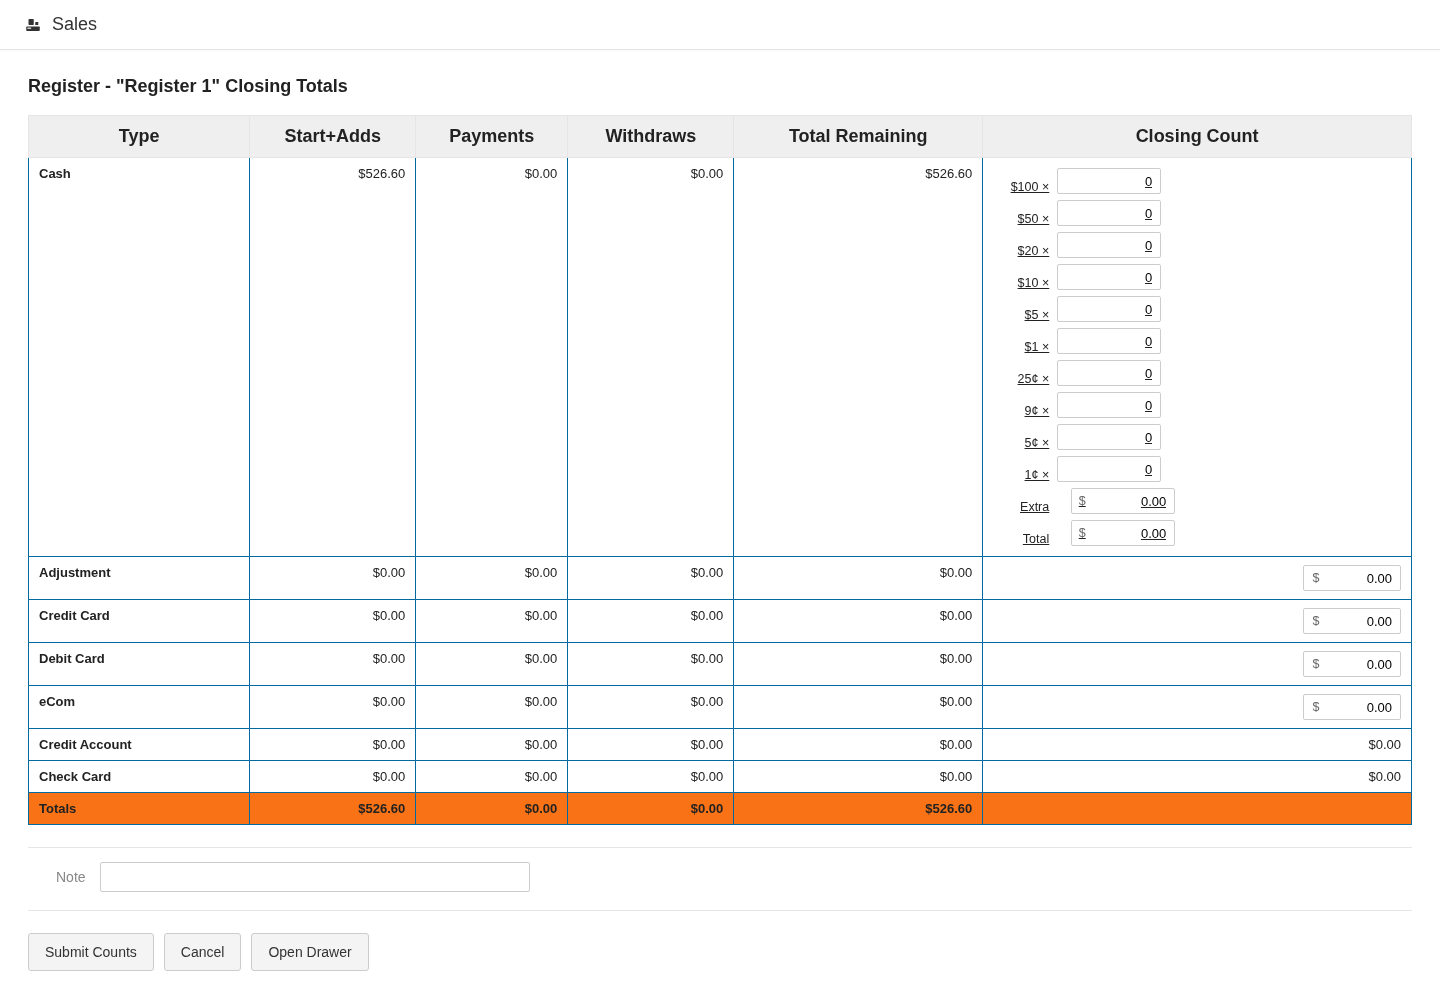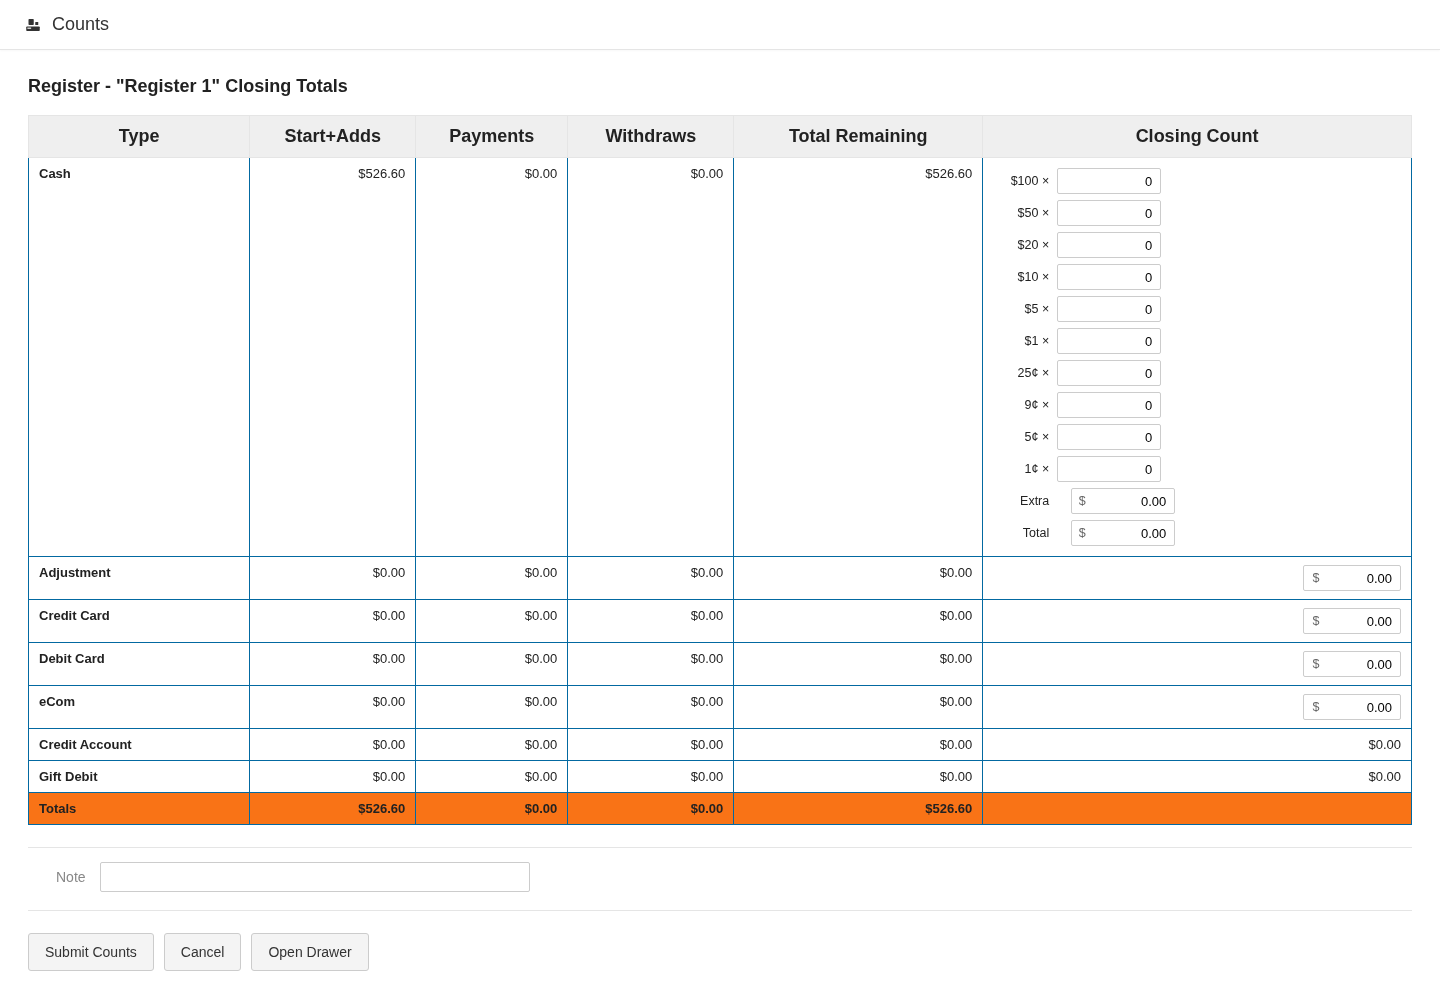--- a/index.html
+++ b/index.html
@@ -24,21 +24,21 @@
   .col-remain  { width: 18%; text-align: center; }
   .col-count   { width: 31%; text-align: center; }
 
   td.type-cell { font-weight: 700; text-align: left; }
   td.num-cell  { text-align: right; }
   td.count-cell { padding: 6px 10px; }
 
   tr.totals-row td { background: #f97316; font-weight: 700; }
 
   .denom-list { display: flex; flex-direction: column; gap: 6px; margin: 2px 0; }
-  .denom-row { display: flex; align-items: center; gap: 8px; }
+  .denom-row { display: flex; align-items: flex-end; gap: 8px; text-decoration: underline; }
   .denom-label { width: 56px; text-align: right; font-size: 12.5px; white-space: nowrap; }
   .denom-input { width: 104px; height: 26px; border: 1px solid #ccc; border-radius: 2px; text-align: right; padding: 3px 8px; font-size: 13px; background: #fff; }
   .denom-prefix { width: 14px; display: inline-block; color: #666; font-size: 12.5px; text-align: center; position: relative; left: 18px; }
   .denom-row.with-prefix .denom-input { padding-left: 22px; }
 
   .closing-single { display: flex; justify-content: flex-end; align-items: center; gap: 6px; }
   .closing-single .denom-prefix { position: static; }
   .closing-single .denom-input { width: 98px; padding-left: 10px; }
 
   .closing-text { text-align: right; }
@@ -55,21 +55,21 @@
 
 <div class="topbar">
   <span class="icon">
     <svg viewBox="0 0 24 24" width="18" height="18" fill="currentColor" aria-hidden="true">
       <rect x="3" y="14" width="18" height="6" rx="1"></rect>
       <rect x="6" y="4" width="7" height="8" rx="1"></rect>
       <rect x="15" y="8" width="4" height="4" rx="0.5"></rect>
       <rect x="4.5" y="15.5" width="5" height="1.5" fill="#fff"></rect>
     </svg>
   </span>
-  <span class="title">Counts</span>
+  <span class="title">Sales</span>
 </div>
 
 <div class="page">
   <h2 class="page-title">Register - "Register 1" Closing Totals</h2>
 
   <table class="main">
     <colgroup>
       <col class="col-type">
         <col class="col-start">
         <col class="col-pay">
@@ -215,21 +215,21 @@
         </tr>
         <tr>
           <td class="type-cell">Credit Account</td>
           <td class="num-cell">$0.00</td>
           <td class="num-cell">$0.00</td>
           <td class="num-cell">$0.00</td>
           <td class="num-cell">$0.00</td>
           <td class="count-cell closing-text"><span>$0.00</span></td>
         </tr>
         <tr>
-          <td class="type-cell">Gift Debit</td>
+          <td class="type-cell">Check Card</td>
           <td class="num-cell">$0.00</td>
           <td class="num-cell">$0.00</td>
           <td class="num-cell">$0.00</td>
           <td class="num-cell">$0.00</td>
           <td class="count-cell closing-text"><span>$0.00</span></td>
         </tr>
         <tr class="totals-row">
           <td class="type-cell">Totals</td>
           <td class="num-cell">$526.60</td>
           <td class="num-cell">$0.00</td>

